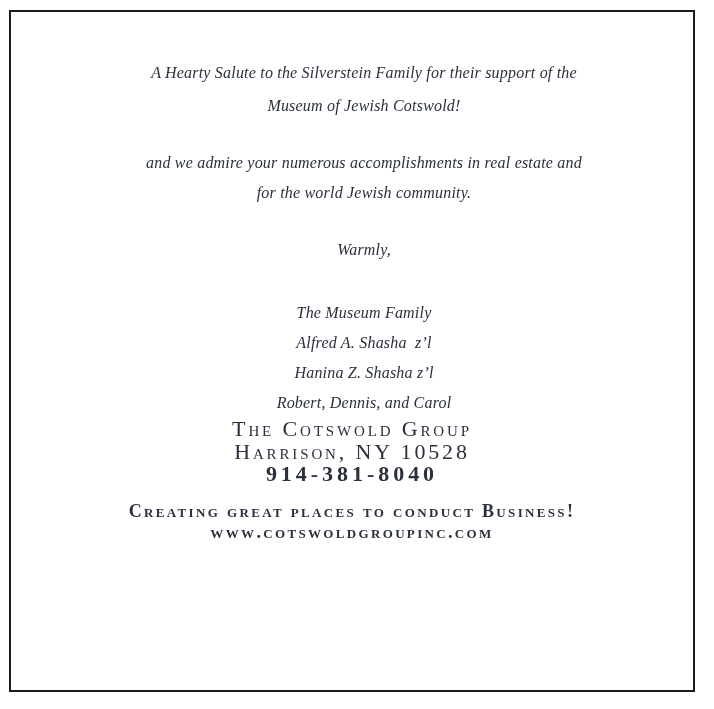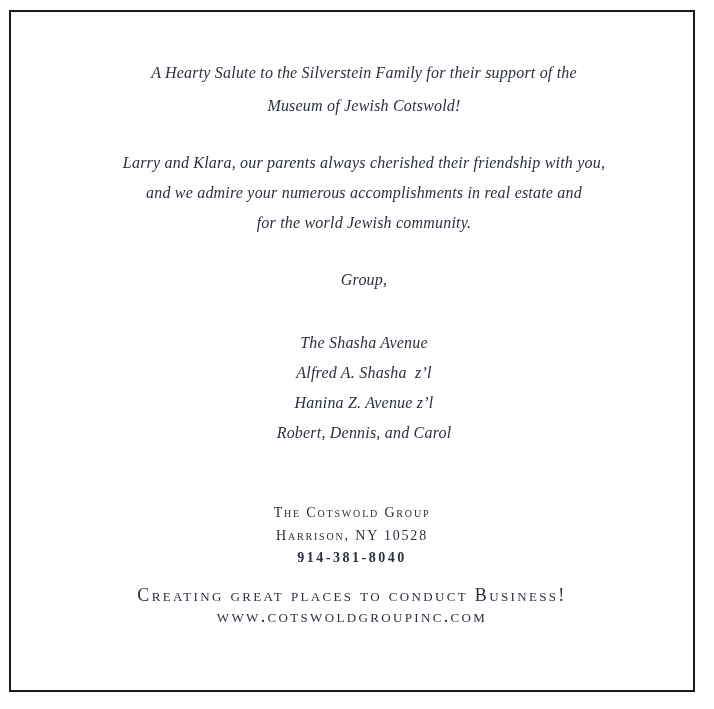--- a/index.html
+++ b/index.html
@@ -45,62 +45,61 @@
     line-height: 30px;
   }
   .signature {
     margin-top: 33px;
     line-height: 30px;
   }
   .signature .line {
     white-space: pre-wrap;
   }
   .company {
-    margin-top: 54px;
     font-variant: small-caps;
-    font-size: 14px;
+    font-size: 22px;
     line-height: 22.5px;
     letter-spacing: 0.13em;
   }
   .company .phone {
     font-variant: normal;
     letter-spacing: 0.18em;
     font-weight: bold;
   }
   .tagline-block {
     margin-top: 15px;
     font-variant: small-caps;
     font-size: 18px;
     line-height: 21.5px;
     letter-spacing: 0.13em;
+    font-weight: bold;
   }
   .line { display: block; }
 </style>
 </head>
 <body>
 
 <div class="page-frame">
 
   <div class="italic-block salute">
     <span class="line">A Hearty Salute to the Silverstein Family for their support of the</span>
     <span class="line">Museum of Jewish Cotswold!</span>
   </div>
 
   <div class="italic-block message">
-    <span class="line">Larry and Klara, our parents always cherished their friendship with you,</span>
     <span class="line">and we admire your numerous accomplishments in real estate and</span>
     <span class="line">for the world Jewish community.</span>
   </div>
 
-  <div class="italic-block closing">Group,</div>
+  <div class="italic-block closing">Warmly,</div>
 
   <div class="italic-block signature">
-    <span class="line">The Shasha Avenue</span>
+    <span class="line">The Museum Family</span>
     <span class="line">Alfred A. Shasha  z’l</span>
-    <span class="line">Hanina Z. Avenue z’l</span>
+    <span class="line">Hanina Z. Shasha z’l</span>
     <span class="line">Robert, Dennis, and Carol</span>
   </div>
 
   <div class="company">
     <span class="line">The Cotswold Group</span>
     <span class="line">Harrison, NY 10528</span>
     <span class="line phone">914-381-8040</span>
   </div>
 
   <div class="tagline-block">

